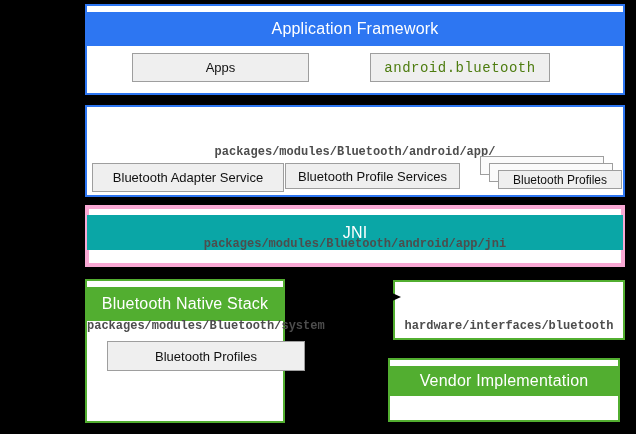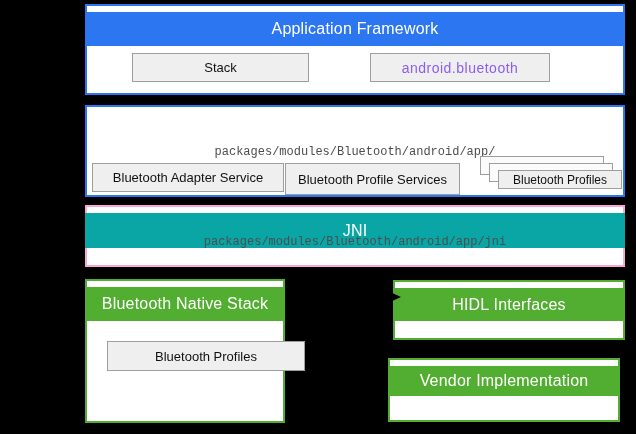--- a/index.html
+++ b/index.html
@@ -3,87 +3,88 @@
 <meta charset="utf-8">
 <style>
   html,body{margin:0;padding:0;background:#000;}
   *{box-sizing:border-box;}
   #stage{
     position:relative;width:636px;height:434px;background:#000;overflow:hidden;
     font-family:"Liberation Sans",sans-serif;
   }
   .sec{position:absolute;background:#fff;}
   .sec.blue{border:2px solid #2D76F2;}
-  .sec.teal{border:2px solid #f9a8d4;}
+  .sec.teal{border:4px solid #f9a8d4;}
   .sec.green{border:2px solid #52AE30;}
   .hdr{
     position:absolute;left:-2px;top:-2px;right:-2px;
     color:#fff;font-size:16px;text-align:center;
     display:flex;align-items:center;justify-content:center;
     letter-spacing:.2px;
     margin-top:8px;
   }
   .blue .hdr{background:#2D76F2;}
   .teal .hdr{background:#0AA6A6;}
   .green .hdr{background:#52AE30;}
   .path{
     position:absolute;left:0;right:0;text-align:center;
     font-family:"Liberation Mono","DejaVu Sans Mono",monospace;
-    font-size:12px;color:#4D4D4D;white-space:nowrap;
+    font-size:12px;color:#4D4D4D;white-space:nowrap;font-weight:bold;
   }
   .ibox{
     position:absolute;background:#EFEFEF;border:1.5px solid #9E9E9E;
     display:flex;align-items:center;justify-content:center;
     font-size:13px;color:#111;white-space:nowrap;
   }
   .ibox.mono{
-    font-family:Liberation Sans, sans-serif;
-    font-size:14px;color:#8b5cf6;letter-spacing:.5px;
+    font-family:Liberation Mono, monospace;
+    font-size:14px;color:#4d7c0f;letter-spacing:.5px;
   }
   .sheet{
     position:absolute;width:124px;height:19px;
     background:#FBFBFB;border:1.5px solid #9E9E9E;
     display:flex;align-items:center;justify-content:center;
     font-size:12px;color:#111;white-space:nowrap;
   }
   .sheet.front{background:#EFEFEF;}
   .arrow-svg{position:absolute;left:326px;top:290px;}
 </style>
 </head>
 <body>
 
 <div id="stage">
 
   <div class="sec blue" style="left:85px;top:4px;width:540px;height:91px">
     <div class="hdr" style="height:34px">Application Framework</div>
-    <div class="ibox" style="left:45px;top:47px;width:177px;height:29px">Stack</div>
+    <div class="ibox" style="left:45px;top:47px;width:177px;height:29px">Apps</div>
     <div class="ibox mono" style="left:283px;top:47px;width:180px;height:29px">android.bluetooth</div>
   </div>
 
   <div class="sec blue" style="left:85px;top:105px;width:540px;height:92px">
     <div class="path" style="top:38px">packages/modules/Bluetooth/android/app/</div>
     <div class="ibox" style="left:5px;top:56px;width:192px;height:29px">Bluetooth Adapter Service</div>
-    <div class="ibox" style="left:198px;top:56px;width:175px;height:32px">Bluetooth Profile Services</div>
+    <div class="ibox" style="left:198px;top:56px;width:175px;height:26px">Bluetooth Profile Services</div>
     <div class="sheet" style="left:393px;top:49px"></div>
     <div class="sheet" style="left:402px;top:56px"></div>
     <div class="sheet front" style="left:411px;top:63px">Bluetooth Profiles</div>
   </div>
 
   <div class="sec teal" style="left:85px;top:205px;width:540px;height:62px">
     <div class="hdr" style="height:35px">JNI</div>
     <div class="path" style="top:28px">packages/modules/Bluetooth/android/app/jni</div>
   </div>
 
   <div class="sec green" style="left:85px;top:279px;width:200px;height:144px">
     <div class="hdr" style="height:34px">Bluetooth Native Stack</div>
+    <div class="path" style="top:38px">packages/modules/Bluetooth/system</div>
     <div class="ibox" style="left:20px;top:60px;width:198px;height:30px">Bluetooth Profiles</div>
   </div>
 
   <div class="sec green" style="left:393px;top:280px;width:232px;height:60px">
-    <div class="hdr" style="height:33px">HIDL Interfaces</div>
+    <div class="path" style="top:37px">hardware/interfaces/bluetooth</div>
   </div>
 
   <div class="sec green" style="left:388px;top:358px;width:232px;height:64px">
     <div class="hdr" style="height:30px">Vendor Implementation</div>
   </div>
 
   <svg class="arrow-svg" width="75" height="14" viewBox="0 0 75 14">
     <line x1="8" y1="7" x2="67" y2="7" stroke="#000" stroke-width="2"></line>
     <polygon points="0,7 12,1.5 12,12.5" fill="#000"></polygon>
     <polygon points="75,7 63,1.5 63,12.5" fill="#000"></polygon>

